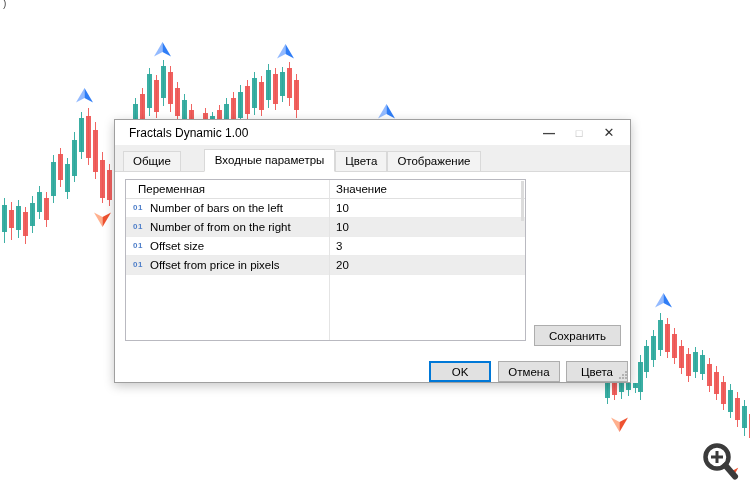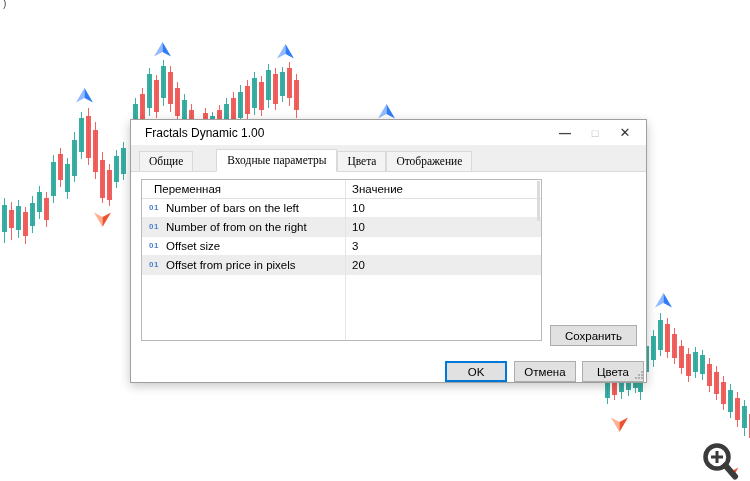--- a/index.html
+++ b/index.html
@@ -7,32 +7,32 @@
          font-family:"Liberation Sans",sans-serif;-webkit-font-smoothing:antialiased;}
   
   #chart-layer{position:absolute;inset:0;z-index:1;}
   .wick{position:absolute;width:1px;opacity:.9;}
   .body{position:absolute;width:5px;opacity:.92;}
   .arrow{position:absolute;width:17px;height:15px;}
   #stray-char{position:absolute;left:3px;top:-2px;font-size:10px;color:#444;}
   
   #magnifier{position:absolute;left:700px;top:440px;z-index:30;}
   
-  #dialog{position:absolute;left:130px;top:119px;width:517px;height:264px;background:#ffffff;
+  #dialog{position:absolute;left:114px;top:119px;width:517px;height:264px;background:#ffffff;
           border:1px solid #9f9f9f;box-shadow:0 3px 10px rgba(0,0,0,.22);z-index:10;
           box-sizing:border-box;font-size:11.5px;color:#000;}
   #titlebar{position:relative;height:25px;background:#ffffff;}
   #title-text{position:absolute;left:14px;top:6px;font-size:12px;color:#000;}
   #win-controls{position:absolute;right:6px;top:0;height:25px;display:flex;align-items:center;}
   .win-btn{width:30px;text-align:center;font-size:12px;cursor:default;}
   #min-btn{color:#444;font-weight:bold;}
   #max-btn{color:#b5b5b5;font-size:11px;}
   #close-btn{color:#333;font-size:13px;}
   #tabband{position:relative;height:26px;background:#efefef;border-bottom:1px solid #d9d9d9;
-           padding-left:8px;display:flex;align-items:flex-end;box-sizing:content-box;font-family:Liberation Serif, serif;}
+           padding-left:8px;display:flex;align-items:flex-end;box-sizing:content-box;}
   .tab{padding:3px 9px 4px 9px;border:1px solid #d9d9d9;border-bottom:none;background:#f3f3f3;
        margin-right:0;position:relative;cursor:pointer;white-space:nowrap;}
   .tab.active{background:#ffffff;padding:4px 10px 5px 10px;z-index:2;margin-bottom:-1px;
               border-bottom:1px solid #ffffff;margin-left:23px;}
   
   #param-table{position:absolute;left:10px;top:59px;width:401px;height:162px;background:#fff;
                border:1px solid #b9b9c0;box-sizing:border-box;overflow:hidden;}
   #col-sep{position:absolute;left:203px;top:0;bottom:0;width:1px;background:#e4e4e4;}
   .t-header{position:relative;height:18px;line-height:18px;border-bottom:1px solid #e0e0e0;}
   .t-row{position:relative;height:18px;line-height:18px;border-bottom:1px solid #ececec;cursor:default;}

